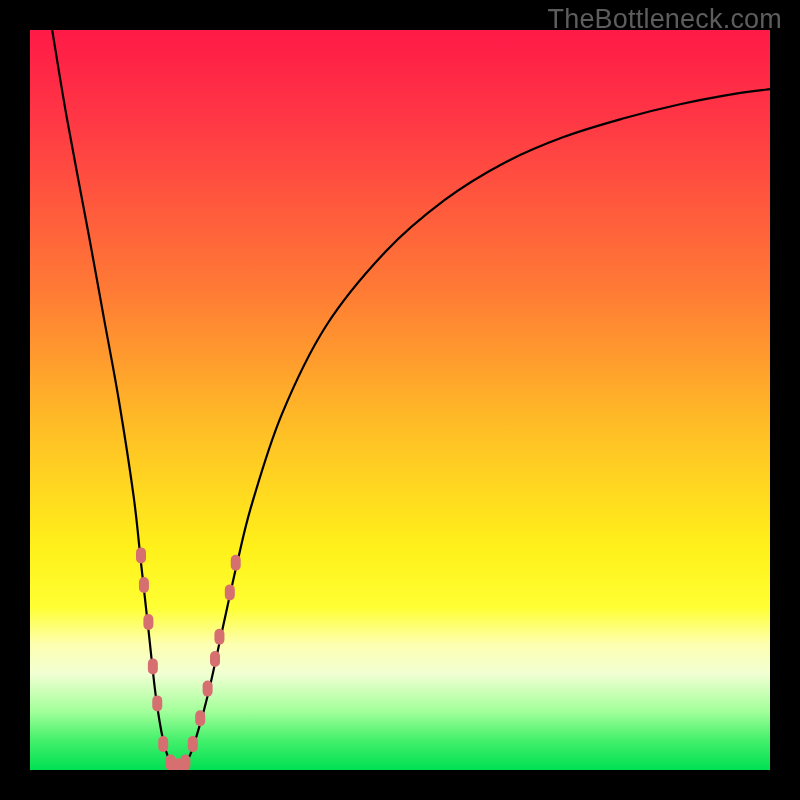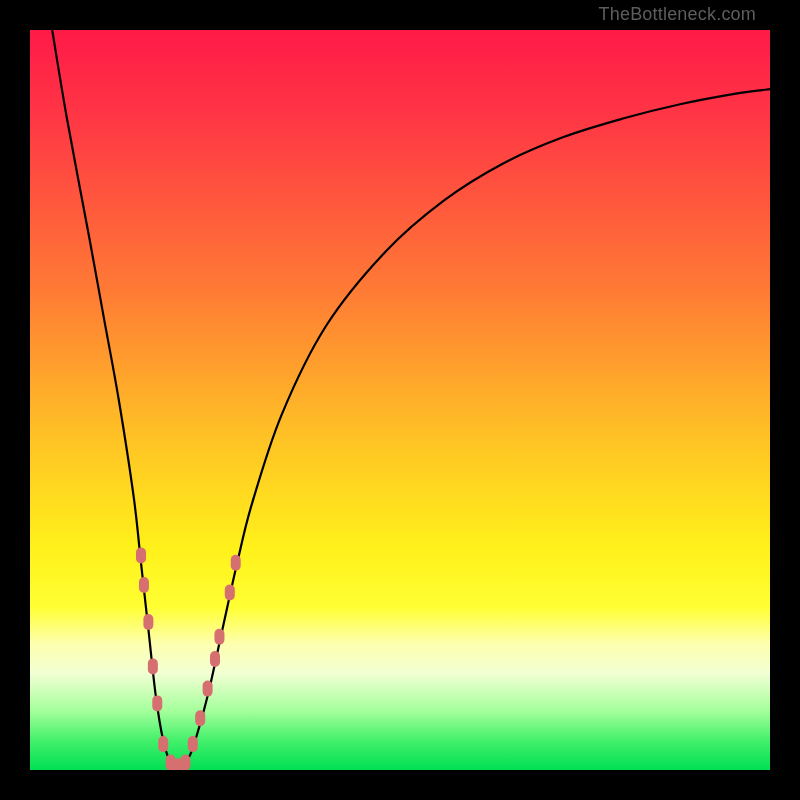--- a/index.html
+++ b/index.html
@@ -27,23 +27,23 @@
   }
   .gradient-bg {
     position: absolute;
     top: 0; left: 0;
     width: 100%;
     height: 100%;
   }
   .watermark {
     position: absolute;
     top: 4px;
-    right: 44px;
+    right: 18px;
     color: #5e5d5d;
-    font-size: 18px;
+    font-size: 27px;
     font-weight: 500;
     letter-spacing: 0.2px;
   }
   svg.curve {
     position: absolute;
     top: 0; left: 0;
     width: 100%;
     height: 100%;
   }
 </style>

